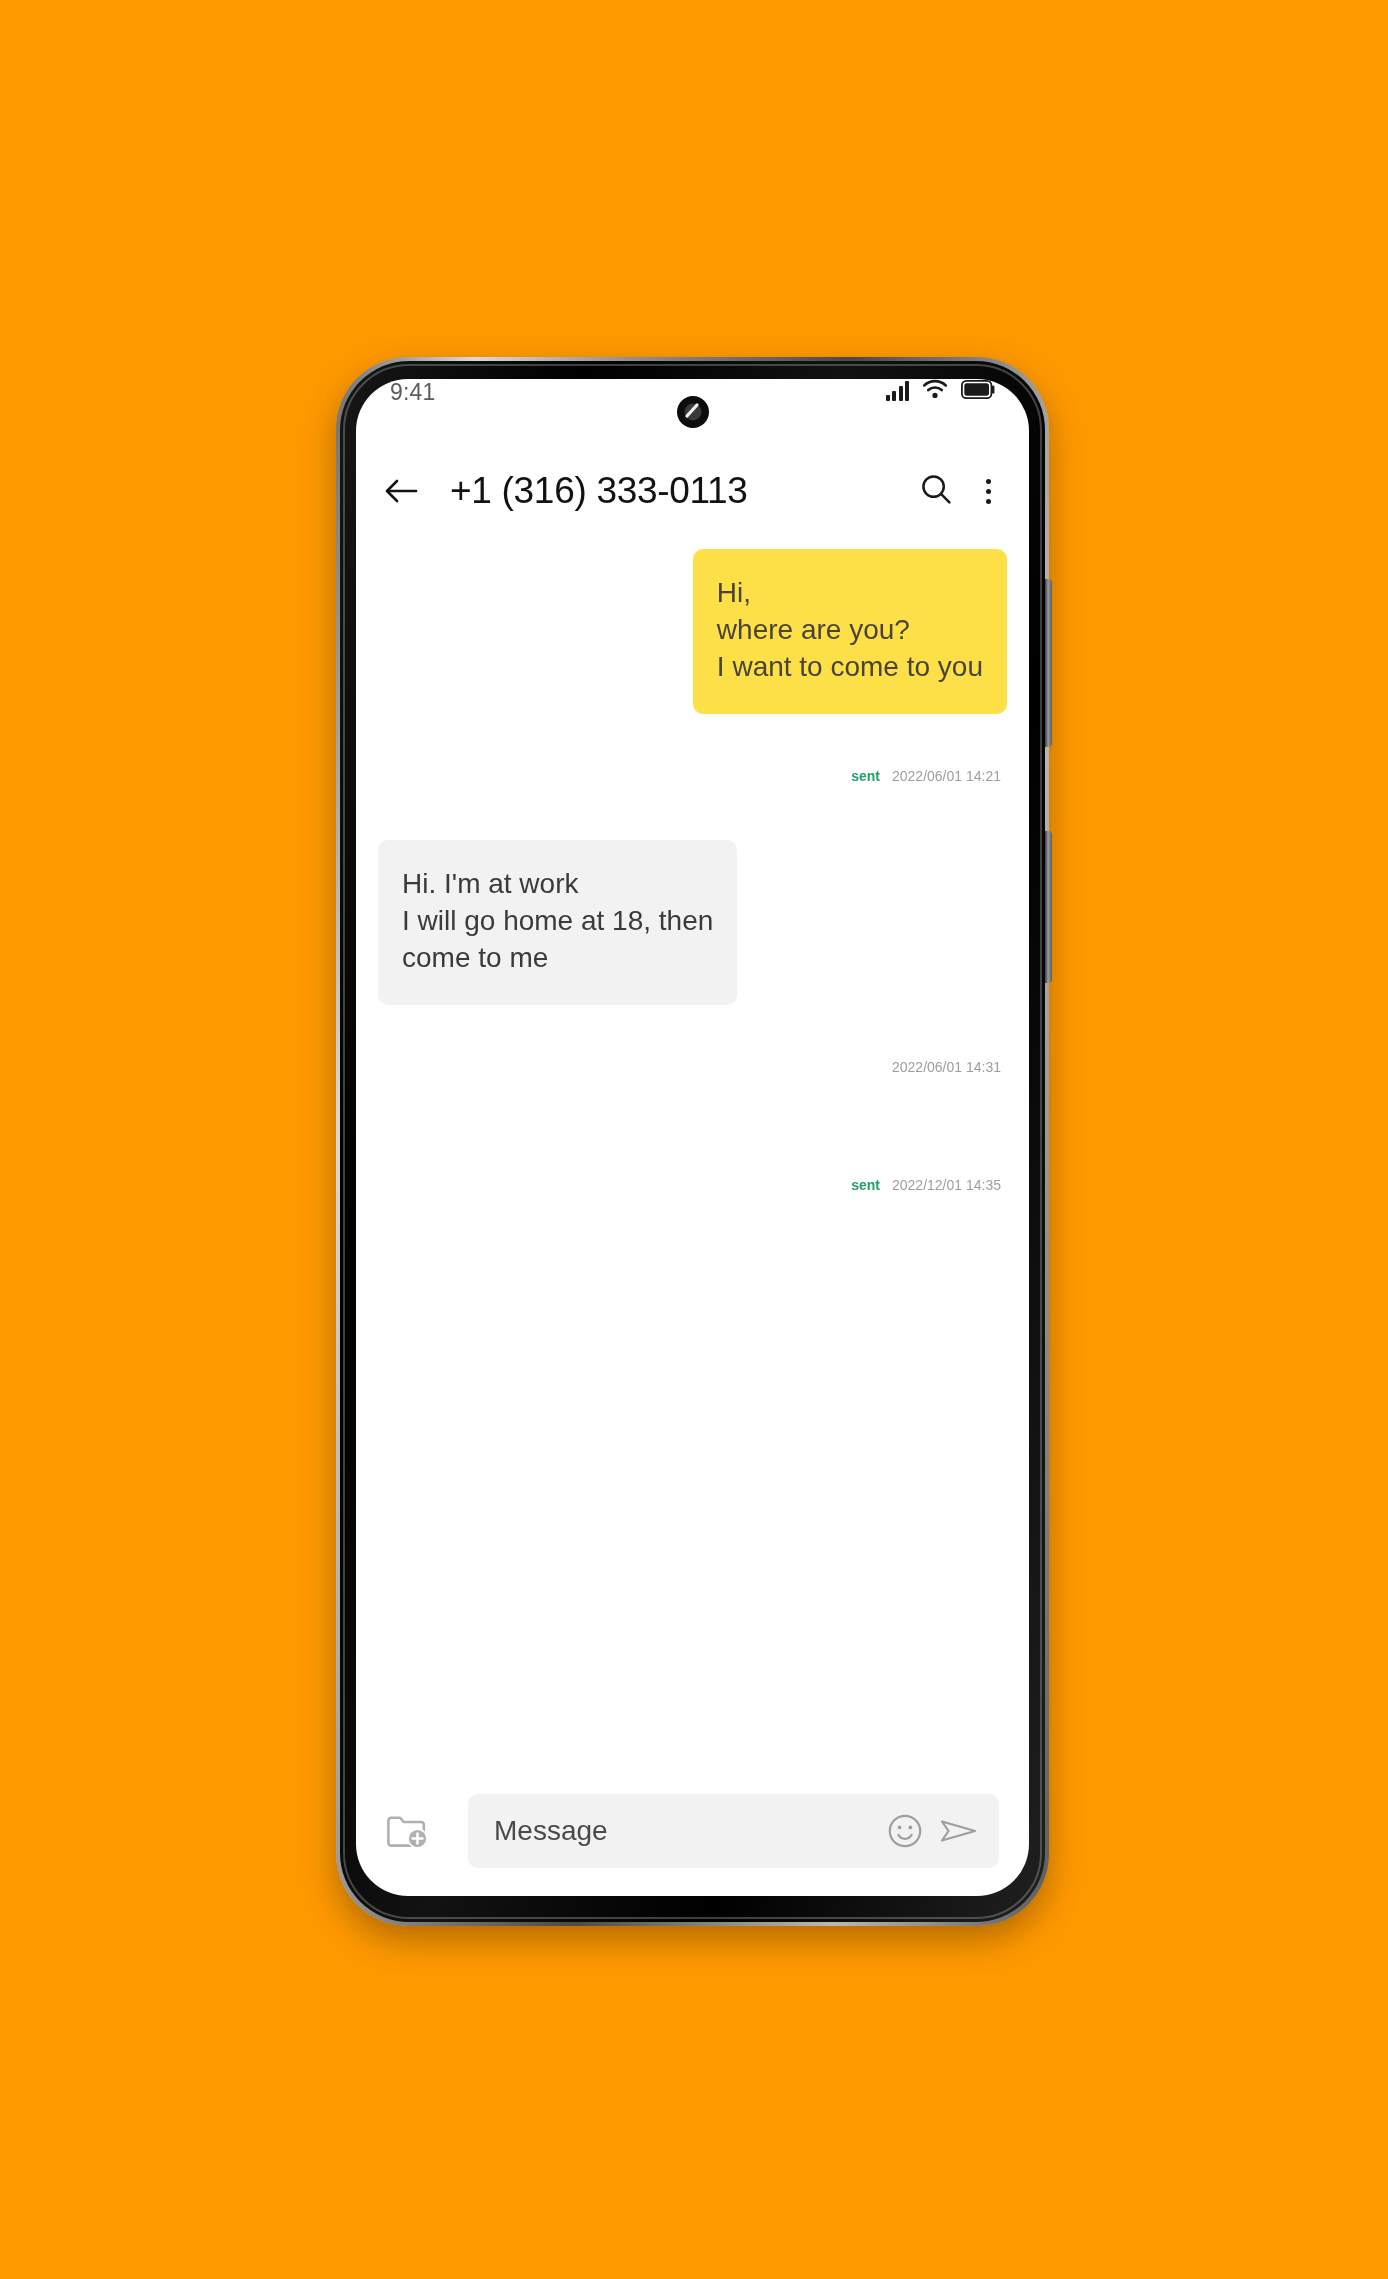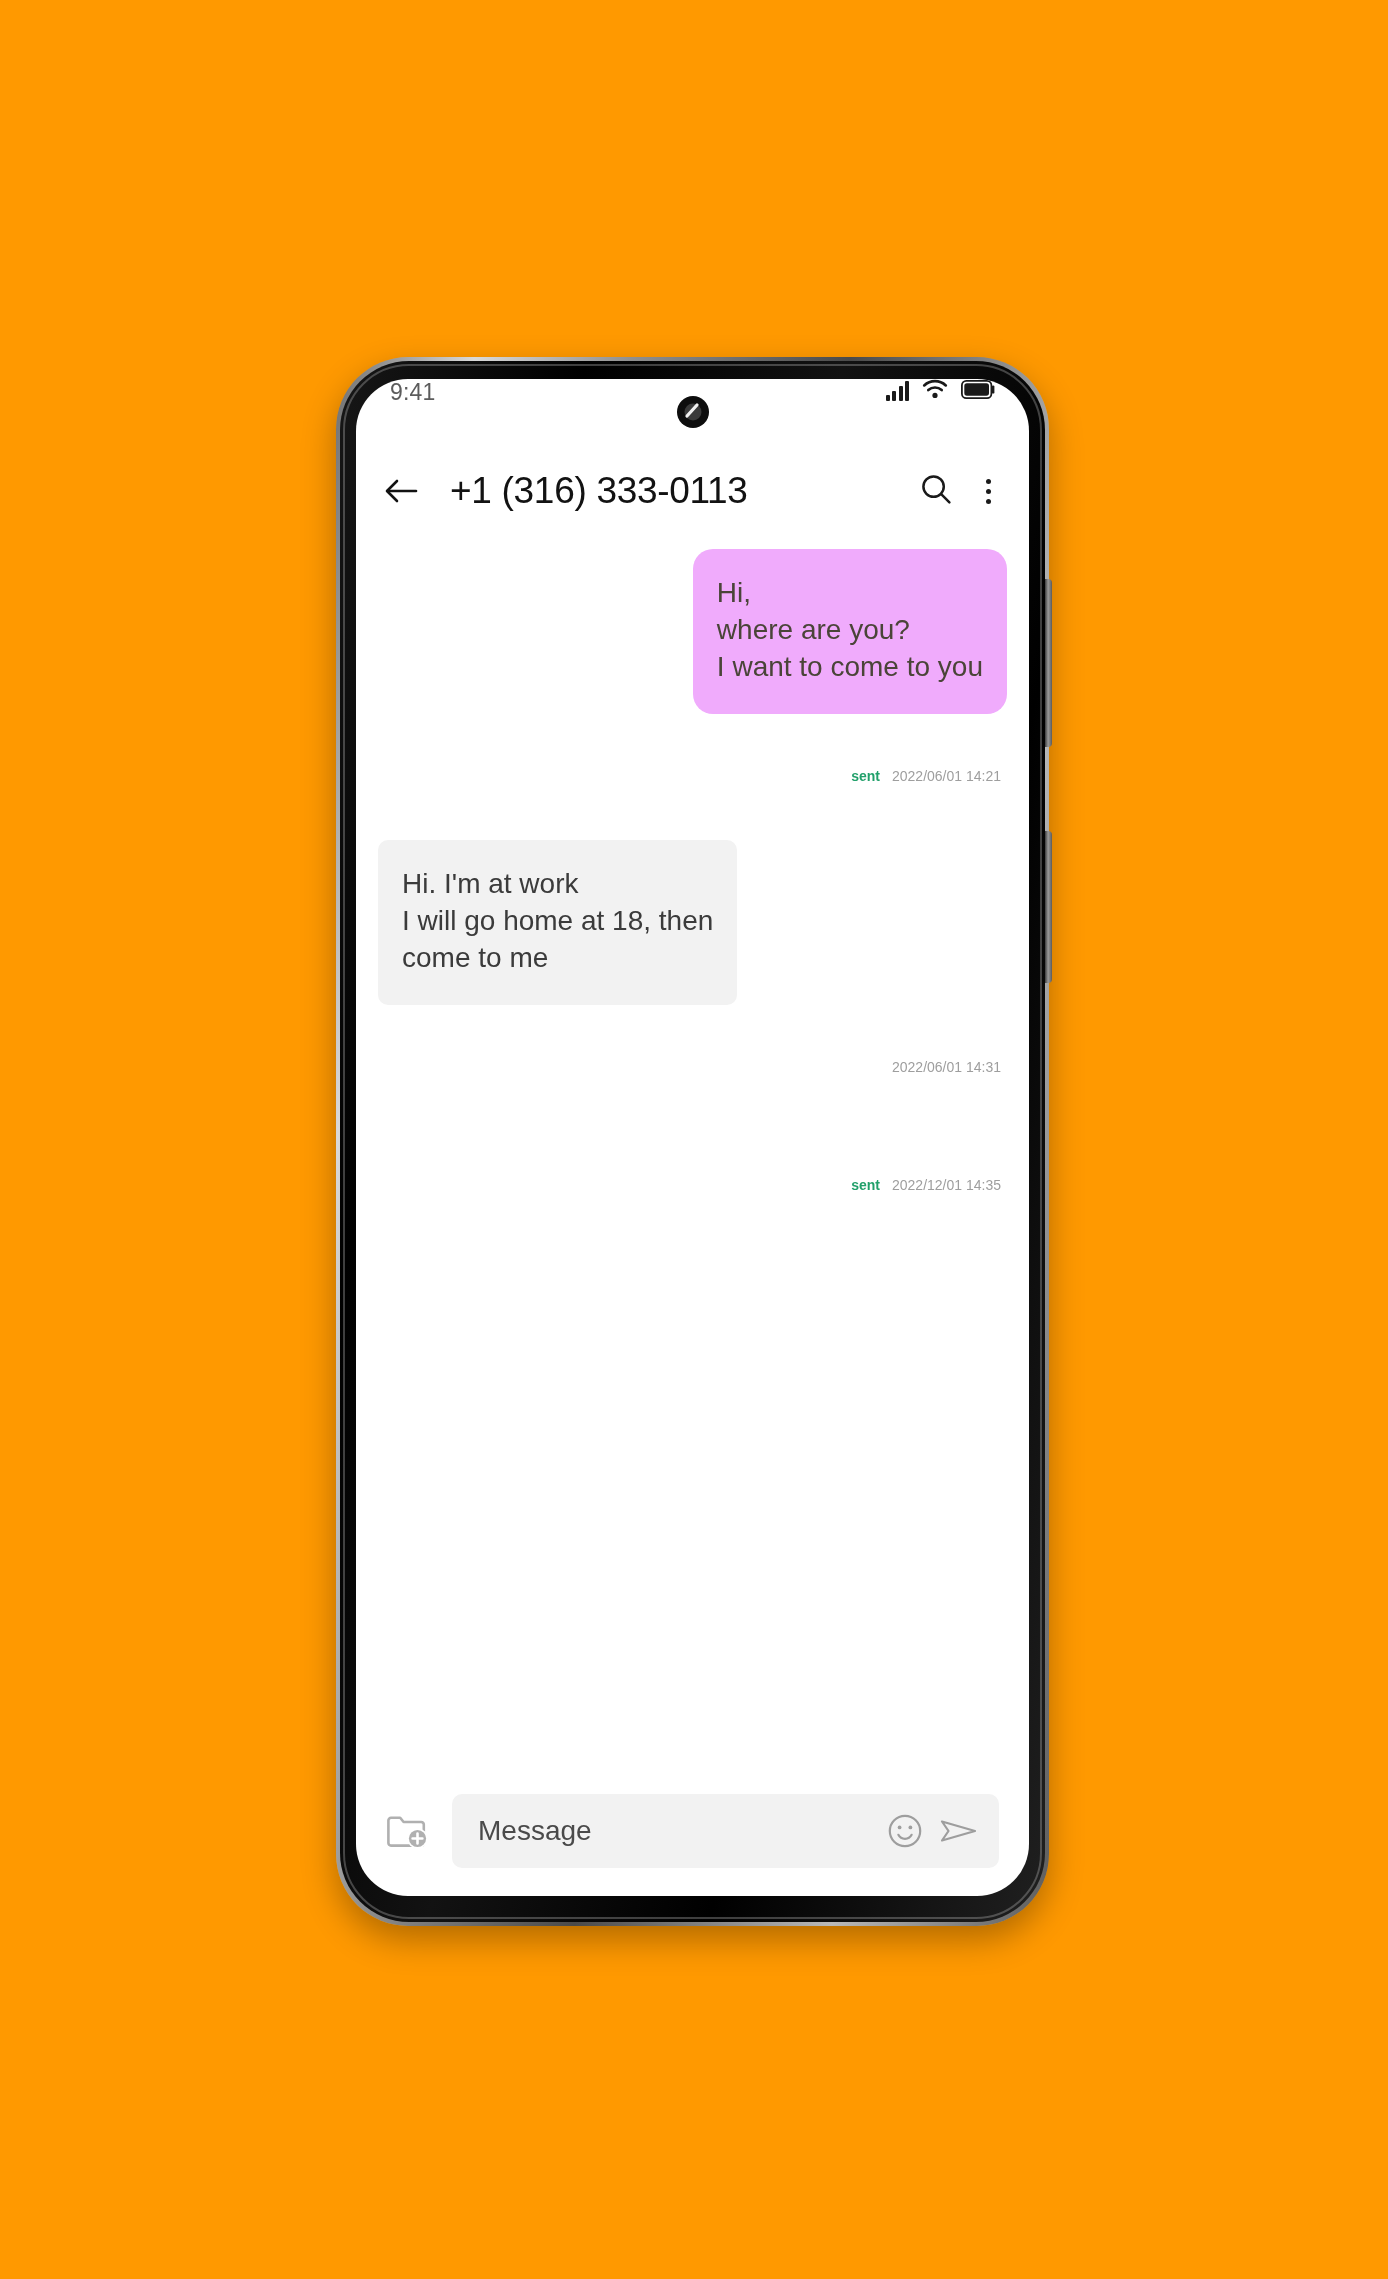--- a/index.html
+++ b/index.html
@@ -177,21 +177,21 @@
 
   .bubble {
     max-width: 470px;
     border-radius: 10px;
     padding: 26px 24px 28px 24px;
     font-size: 28px;
     line-height: 1.32;
     color: #3d3a36;
     white-space: pre-line;
   }
-  .bubble.outgoing { background: #f0abfc; color: #4a4438; border-radius: 20px; }
+  .bubble.outgoing { background: #fde047; color: #4a4438; }
   .bubble.incoming { background: #F2F2F2; color: #3b3b3b; }
 
   .meta-row {
     display: flex;
     align-items: baseline;
     gap: 12px;
     margin: 16px 6px 30px 6px;
     font-size: 14px;
   }
   .meta-status { color: #22a06b; font-weight: 700; }
@@ -199,21 +199,21 @@
 
   .spacer-1 { height: 26px; }
   .spacer-2 { height: 18px; }
 
   
   #composer {
     flex: 0 0 auto;
     height: 112px;
     display: flex;
     align-items: center;
-    gap: 22px;
+    gap: 38px;
     padding: 0 30px 18px 30px;
   }
 
   #attach-button { flex: 0 0 auto; line-height: 0; cursor: pointer; }
 
   #message-field {
     flex: 1 1 auto;
     height: 74px;
     background: #F2F2F2;
     border-radius: 10px;

